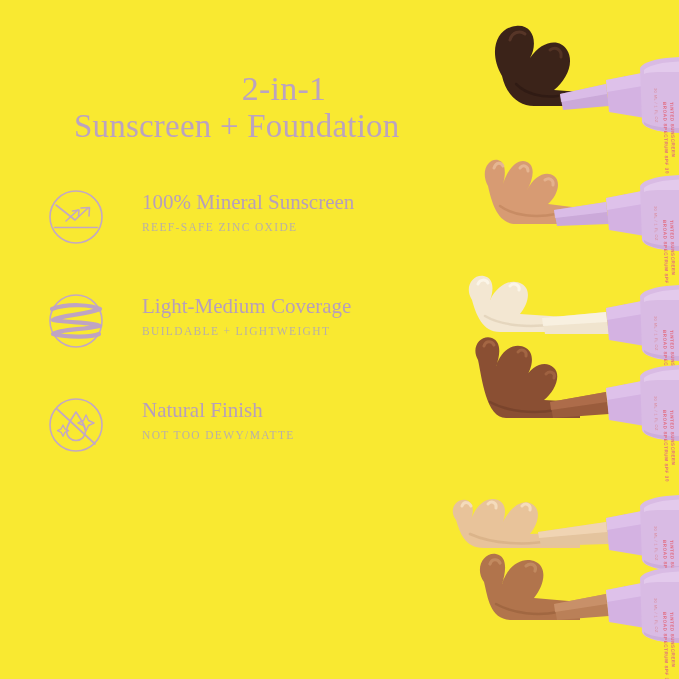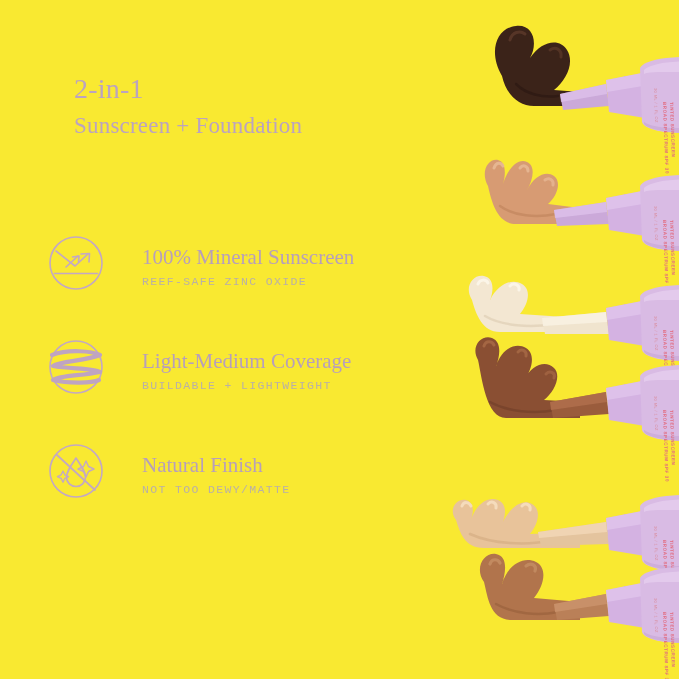--- a/index.html
+++ b/index.html
@@ -27,39 +27,40 @@
     top: 72px;
     width: 420px;
   }
   .headline-line {
     font-family: "Liberation Serif", "DejaVu Serif", serif;
     color: #BBA3C0;
     letter-spacing: 0.2px;
     white-space: nowrap;
   }
   #headline-line-1 {
-    font-size: 28px;
+    font-size: 34px;
     line-height: 34px;
+    text-align: center;
   }
   #headline-line-2 {
-    font-size: 23px;
+    font-size: 33px;
     line-height: 40px;
   }
 
   
   #features {
     position: absolute;
     left: 48px;
     top: 187px;
     width: 430px;
   }
   .feature {
     position: relative;
     display: flex;
-    align-items: flex-end;
+    align-items: flex-start;
     height: 104px;
   }
   .feature-icon {
     flex: 0 0 auto;
     width: 56px;
     height: 56px;
     margin-top: 2px;
   }
   .feature-icon svg {
     display: block;
@@ -71,21 +72,21 @@
     padding-top: 2px;
   }
   .feature-title {
     font-family: "Liberation Serif", "DejaVu Serif", serif;
     font-size: 21px;
     line-height: 26px;
     color: #B79FBB;
     white-space: nowrap;
   }
   .feature-sub {
-    font-family: Liberation Mono, monospace;
+    font-family: Liberation Serif, serif;
     font-size: 11.5px;
     line-height: 18px;
     letter-spacing: 1.35px;
     color: #B9B0A6;
     white-space: nowrap;
     margin-top: 3px;
   }
 
   
   #bottles {

